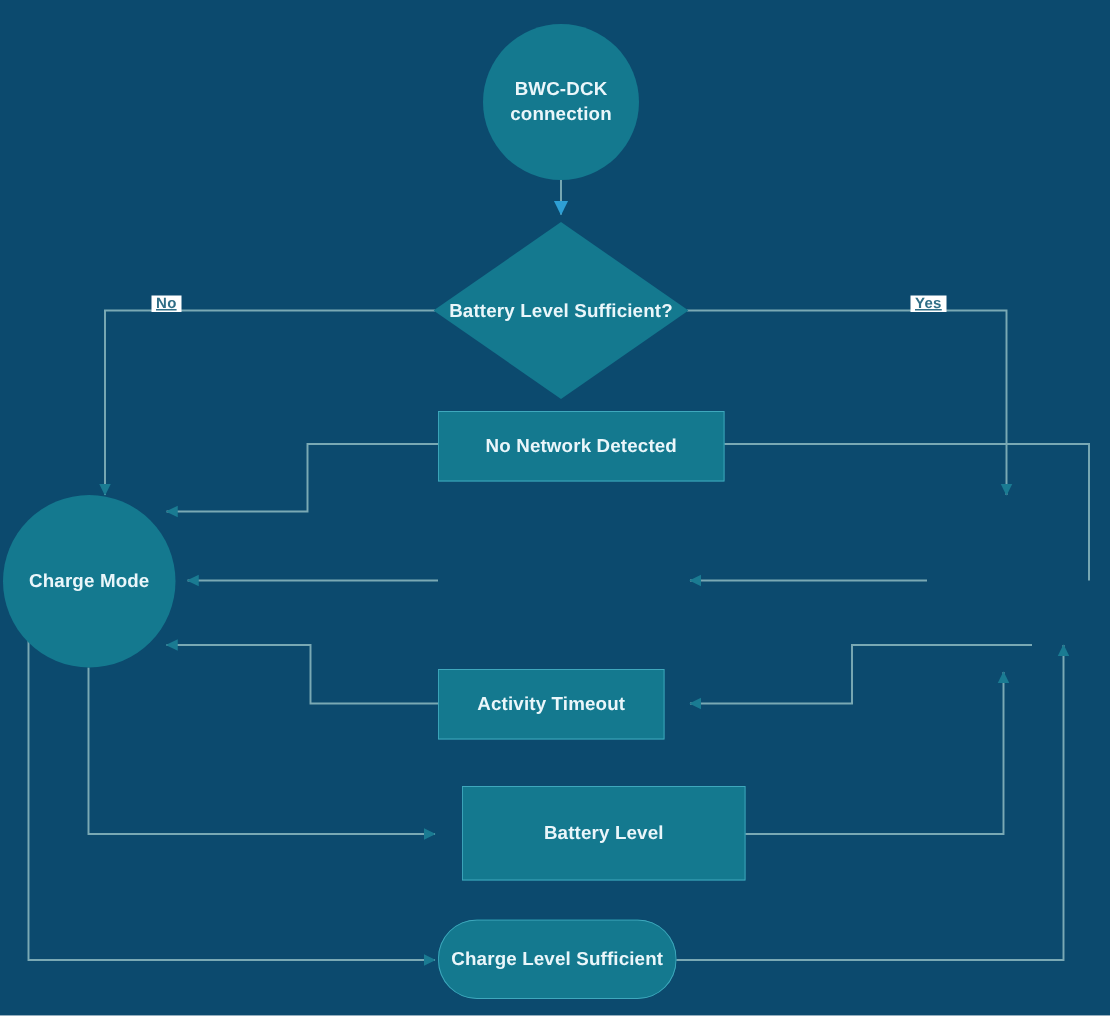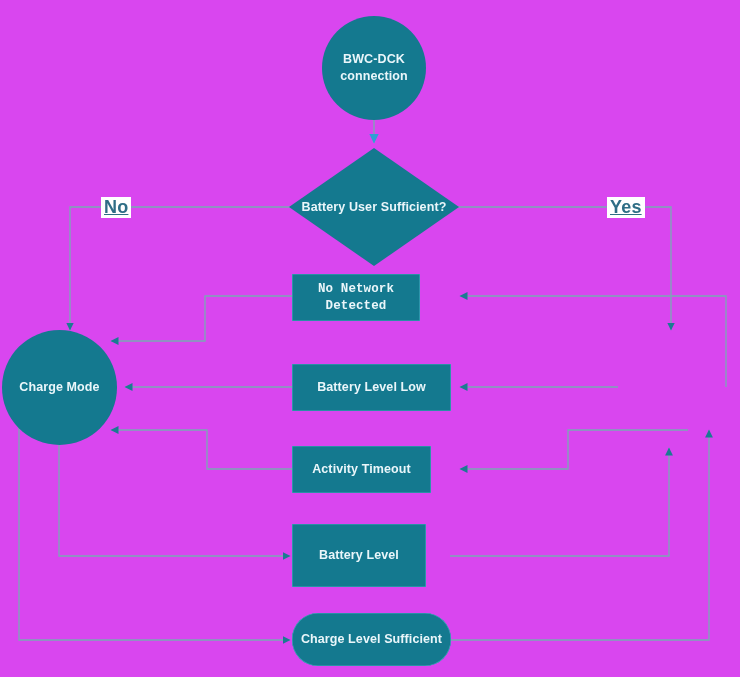--- a/index.html
+++ b/index.html
@@ -7,21 +7,21 @@
     padding: 0;
     background: #ffffff;
   }
   body {
     font-family: "Liberation Sans", sans-serif;
   }
   #canvas {
     position: relative;
     width: 740px;
     height: 677px;
-    background: #d946ef;
+    background: #0c4a6e;
     overflow: hidden;
   }
   #edges {
     position: absolute;
     left: 0;
     top: 0;
     width: 740px;
     height: 677px;
     pointer-events: none;
   }
@@ -60,21 +60,21 @@
     position: relative;
     z-index: 3;
     white-space: nowrap;
   }
   .node.rect {
     box-shadow: 0 0 0 0.6px #3fa8bd inset;
   }
   .edge-label {
     position: absolute;
     color: #2f6e86;
-    font-size: 18px;
+    font-size: 10px;
     font-weight: bold;
     background: #ffffff;
     padding: 0 3px;
     z-index: 3;
     letter-spacing: 0.2px;
     text-decoration: underline;
   }
 </style>
 </head>
 <body>
@@ -123,41 +123,38 @@
 
   <div class="node circle" style="left:322px; top:16px; width:104px; height:104px;">
     <div>
       <div>BWC-DCK</div>
       <div>connection</div>
     </div>
   </div>
 
   <div class="node diamond" style="left:289px; top:148px; width:170px; height:118px;">
     <div class="diamond-shape"></div>
-    <div class="diamond-label">Battery User Sufficient?</div>
+    <div class="diamond-label">Battery Level Sufficient?</div>
   </div>
 
   <div class="node circle" style="left:2px; top:330px; width:115px; height:115px;">
     <span>Charge Mode</span>
   </div>
 
 
-  <div class="node rect" style="left:292px; top:274px; width:128px; height:47px;font-family:Liberation Mono, monospace;">
+  <div class="node rect" style="left:292px; top:274px; width:191px; height:47px;">
     <span>No Network Detected</span>
   </div>
 
-  <div class="node rect" style="left:292px; top:364px; width:159px; height:47px;">
-    <span>Battery Level Low</span>
-  </div>
 
-  <div class="node rect" style="left:292px; top:446px; width:139px; height:47px;">
+  <div class="node rect" style="left:292px; top:446px; width:151px; height:47px;">
     <span>Activity Timeout</span>
   </div>
 
-  <div class="node rect" style="left:292px; top:524px; width:134px; height:63px;align-items:center;">
+  <div class="node rect" style="left:308px; top:524px; width:189px; height:63px;align-items:center;">
     <div>
       <div>Battery Level</div>
     </div>
   </div>
 
   <div class="node rect" style="left:292px; top:613px; width:159px; height:53px;border-radius:26px;">
     <div>
       <div>Charge Level Sufficient</div>
     </div>
   </div>

